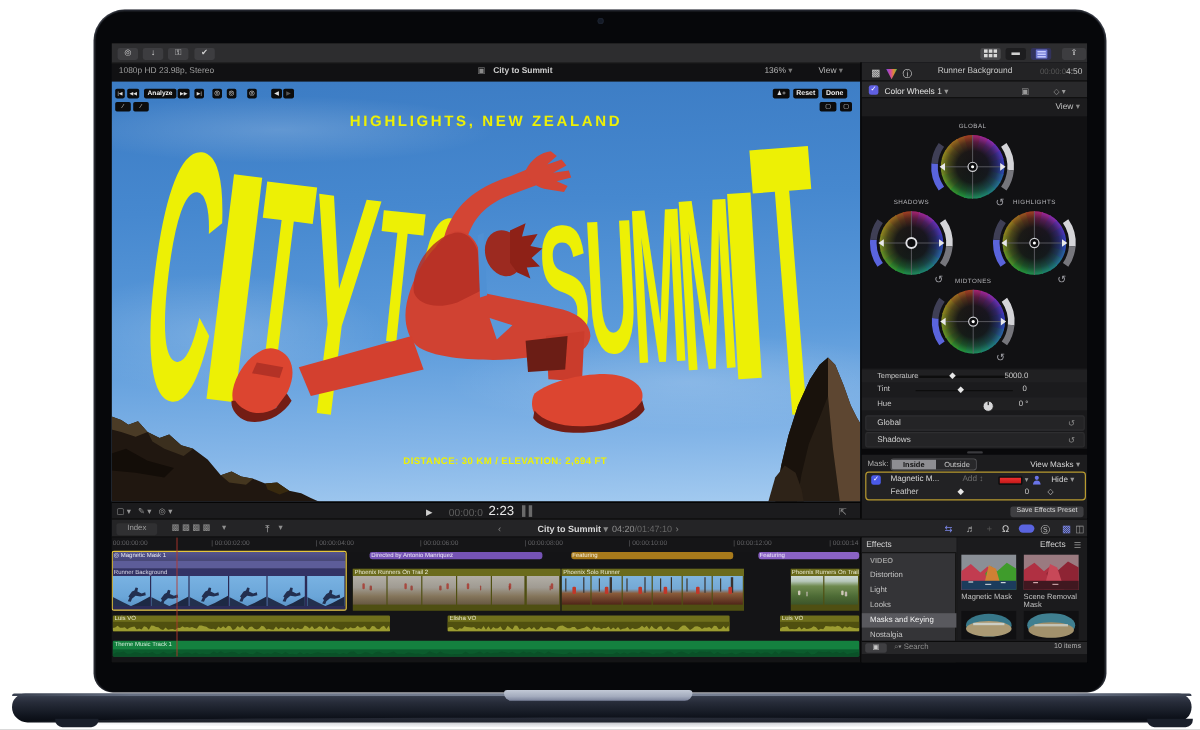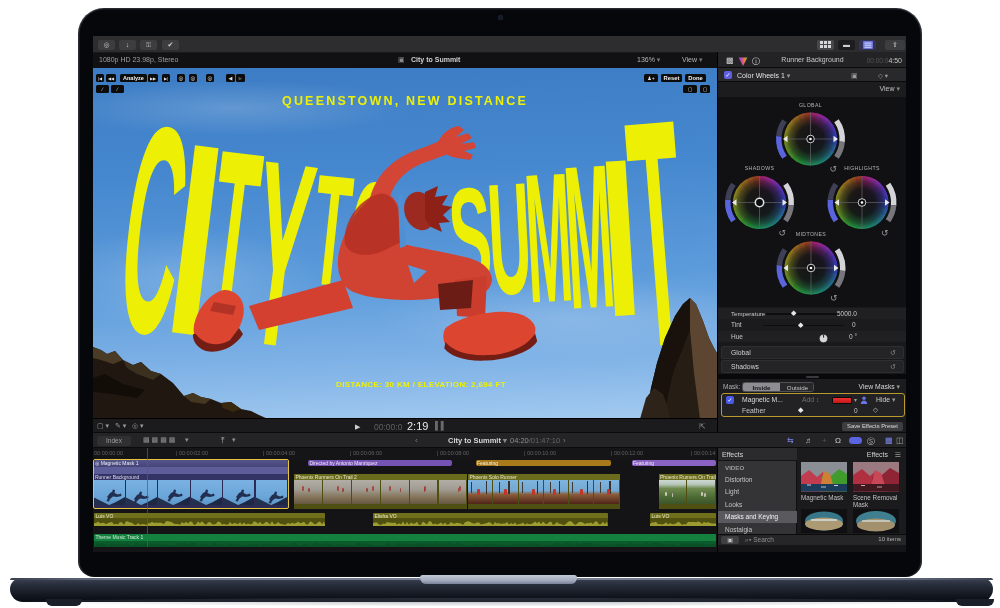--- a/index.html
+++ b/index.html
@@ -178,28 +178,28 @@
 <div class="t" style="left:133px;top:6px;width:9px;height:8px;background:#0c0c0c;border-radius:1.5px;color:#e0e0e0;font-size:5px;line-height:8px;text-align:center">◀</div>
 <div class="t" style="left:143px;top:6px;width:9px;height:8px;background:#0c0c0c;border-radius:1.5px;color:#555;font-size:5px;line-height:8px;text-align:center">▶</div>
 <div class="t" style="left:3px;top:17px;width:13px;height:8px;background:#0c0c0c;border-radius:1.5px;color:#e0e0e0;font-size:5px;line-height:8px;text-align:center"><span style="font-size:5px;color:#ddd">∕</span></div>
 <div class="t" style="left:18px;top:17px;width:13px;height:8px;background:#0c0c0c;border-radius:1.5px;color:#e0e0e0;font-size:5px;line-height:8px;text-align:center"><span style="font-size:5px;color:#ddd">∕</span></div>
 <div class="t" style="left:551px;top:6px;width:14px;height:8px;background:#0c0c0c;border-radius:1.5px;color:#e0e0e0;font-size:5px;line-height:8px;text-align:center">♟+</div>
 <div class="t" style="left:568px;top:6px;width:21px;height:8px;background:#0c0c0c;border-radius:1.5px;color:#f0f0f0;font-size:5.8px;line-height:8px;text-align:center;font-weight:bold">Reset</div>
 <div class="t" style="left:592px;top:6px;width:21px;height:8px;background:#0c0c0c;border-radius:1.5px;color:#f0f0f0;font-size:5.8px;line-height:8px;text-align:center;font-weight:bold">Done</div>
 <div class="t" style="left:590px;top:17px;width:14px;height:8px;background:#0c0c0c;border-radius:1.5px;color:#e0e0e0;font-size:5px;line-height:8px;text-align:center">▢</div>
 <div class="t" style="left:607px;top:17px;width:10px;height:8px;background:#0c0c0c;border-radius:1.5px;color:#e0e0e0;font-size:5px;line-height:8px;text-align:center">▢</div>
 </div>
-<div class="t" style="left:0;top:26px;width:624px;text-align:center;color:#edf005;font-size:12.5px;font-weight:bold;letter-spacing:2.2px">QUEENSTOWN, NEW DISTANCE</div>
+<div class="t" style="left:0;top:26px;width:624px;text-align:center;color:#edf005;font-size:12.5px;font-weight:bold;letter-spacing:2.2px">HIGHLIGHTS, NEW ZEALAND</div>
 <div class="t" style="left:0;top:312px;width:656px;text-align:center;color:#edf005;font-size:8px;font-weight:bold;letter-spacing:0.35px">DISTANCE: 30 KM / ELEVATION: 2,694 FT</div>
 </div>
   <div id="transport" class="ab">
 <div class="t" style="left:4px;top:3px;font-size:7px;color:#9a9a9a">▢ ▾&nbsp;&nbsp; ✎ ▾&nbsp;&nbsp; ◎ ▾</div>
 <div class="t" style="left:262px;top:3.5px;font-size:7px;color:#cfcfcf">▶</div>
 <div class="t" style="left:281px;top:2.5px;font-size:8.5px;color:#5f5f5f">00:00:0</div>
-<div class="t" style="left:314px;top:0.5px;font-size:11px;color:#e8e8e8">2:19</div>
+<div class="t" style="left:314px;top:0.5px;font-size:11px;color:#e8e8e8">2:23</div>
 <div class="t" style="left:342px;top:2px;font-size:8px;color:#6a6a6a">▌▌</div>
 <div class="t" style="left:606px;top:2.5px;font-size:8px;color:#8a8a8a">⇱</div>
 </div>
   <div id="tltoolbar" class="ab">
 <div class="t" style="left:4px;top:3px;width:34px;height:10px;background:#303032;border-radius:2px;color:#9f9f9f;font-size:6.5px;text-align:center;line-height:10px">Index</div>
 <div class="t" style="left:50px;top:3px;font-size:7px;color:#8f8f8f;letter-spacing:2px">▩▩▩▩</div>
 <div class="t" style="left:92px;top:3px;font-size:7px;color:#8f8f8f">▾</div>
 <div class="t" style="left:128px;top:2.5px;font-size:8px;color:#bfbfbf">⤒</div>
 <div class="t" style="left:139px;top:3px;font-size:7px;color:#8f8f8f">▾</div>
 <div class="t" style="left:322px;top:2.5px;font-size:8px;color:#7f7f7f">‹</div>

